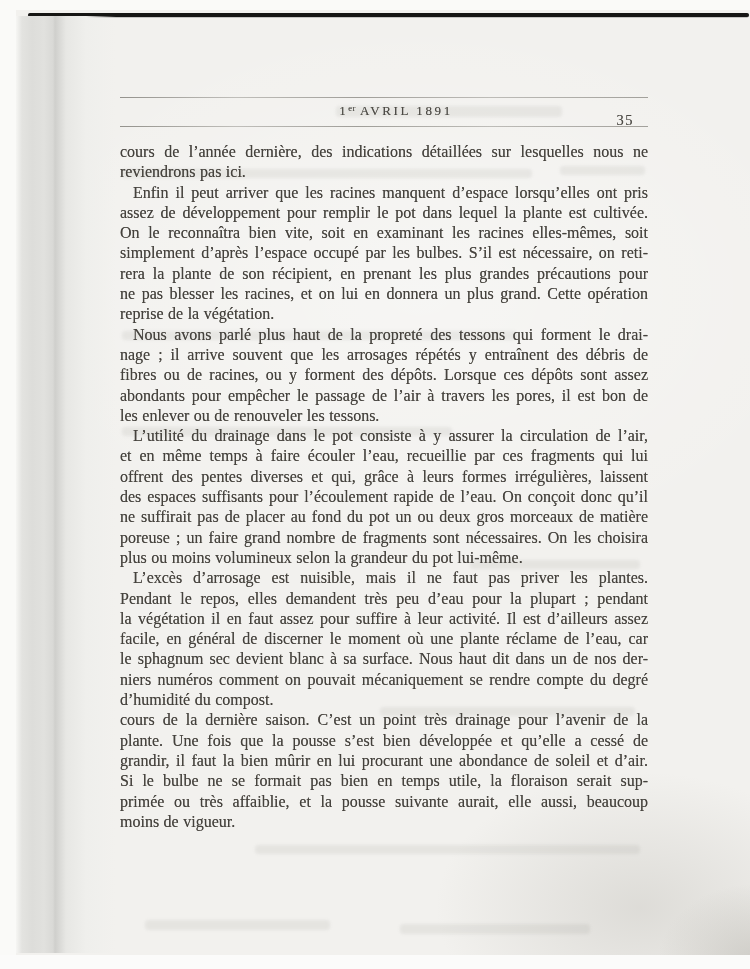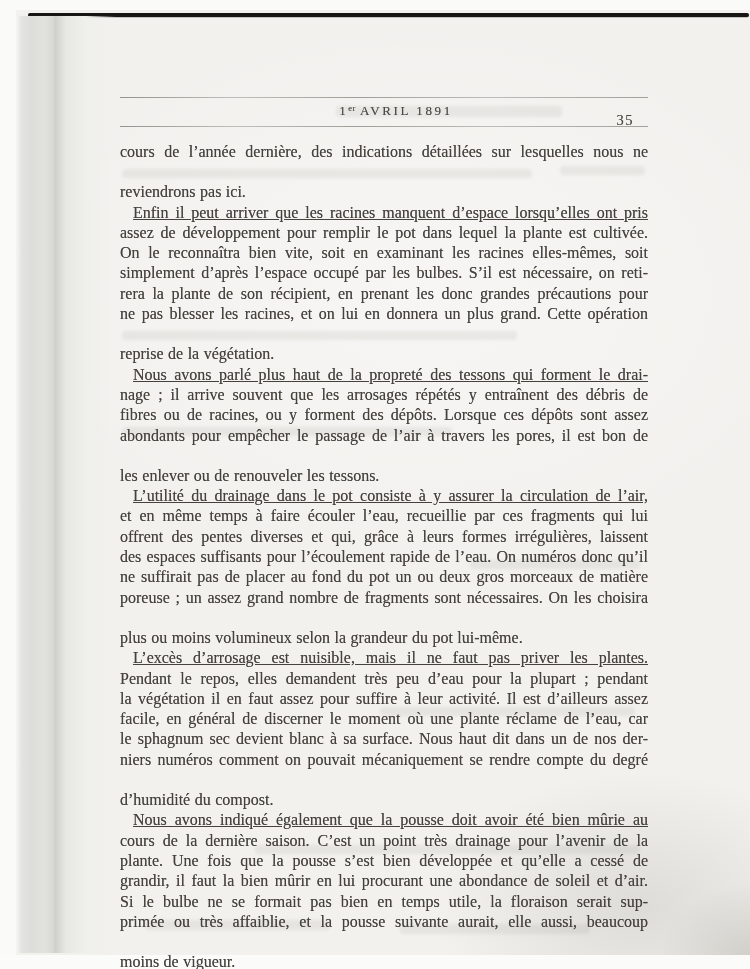--- a/index.html
+++ b/index.html
@@ -126,22 +126,22 @@
     text-shadow: 0 0 0.6px rgba(74,70,64,0.65);
     word-spacing: 0.5px;
   }
   .line {
     line-height: 20.3px;
     height: 20.3px;
     text-align: justify;
     text-align-last: justify;
     white-space: nowrap;
   }
-  .line.final { text-align-last: left; white-space: normal; margin-top: 20px; }
-  .line.indent { text-indent: 13px; text-decoration: underline; }
+  .line.final { text-align-last: left; white-space: normal; }
+  .line.indent { text-indent: 13px; }
   
   .ghost {
     position: absolute;
     background: rgba(118,116,110,0.10);
     border-radius: 4px;
     filter: blur(1.6px);
   }
   
   .curl {
     position: absolute;
@@ -181,43 +181,42 @@
   </div>
   <div class="rule rule-bottom"></div>
 
   <div class="body-text">
       <div class="line">cours de l’année dernière, des indications détaillées sur lesquelles nous ne</div>
       <div class="line final">reviendrons pas ici.</div>
       <div class="line indent">Enfin il peut arriver que les racines manquent d’espace lorsqu’elles ont pris</div>
       <div class="line">assez de développement pour remplir le pot dans lequel la plante est cultivée.</div>
       <div class="line">On le reconnaîtra bien vite, soit en examinant les racines elles-mêmes, soit</div>
       <div class="line">simplement d’après l’espace occupé par les bulbes. S’il est nécessaire, on reti-</div>
-      <div class="line">rera la plante de son récipient, en prenant les donc grandes précautions pour</div>
+      <div class="line">rera la plante de son récipient, en prenant les plus grandes précautions pour</div>
       <div class="line">ne pas blesser les racines, et on lui en donnera un plus grand. Cette opération</div>
       <div class="line final">reprise de la végétation.</div>
       <div class="line indent">Nous avons parlé plus haut de la propreté des tessons qui forment le drai-</div>
       <div class="line">nage ; il arrive souvent que les arrosages répétés y entraînent des débris de</div>
       <div class="line">fibres ou de racines, ou y forment des dépôts. Lorsque ces dépôts sont assez</div>
       <div class="line">abondants pour empêcher le passage de l’air à travers les pores, il est bon de</div>
       <div class="line final">les enlever ou de renouveler les tessons.</div>
       <div class="line indent">L’utilité du drainage dans le pot consiste à y assurer la circulation de l’air,</div>
       <div class="line">et en même temps à faire écouler l’eau, recueillie par ces fragments qui lui</div>
       <div class="line">offrent des pentes diverses et qui, grâce à leurs formes irrégulières, laissent</div>
-      <div class="line">des espaces suffisants pour l’écoulement rapide de l’eau. On numéros donc qu’il</div>
+      <div class="line">des espaces suffisants pour l’écoulement rapide de l’eau. On conçoit donc qu’il</div>
       <div class="line">ne suffirait pas de placer au fond du pot un ou deux gros morceaux de matière</div>
-      <div class="line">poreuse ; un assez grand nombre de fragments sont nécessaires. On les choisira</div>
+      <div class="line">poreuse ; un faire grand nombre de fragments sont nécessaires. On les choisira</div>
       <div class="line final">plus ou moins volumineux selon la grandeur du pot lui-même.</div>
       <div class="line indent">L’excès d’arrosage est nuisible, mais il ne faut pas priver les plantes.</div>
       <div class="line">Pendant le repos, elles demandent très peu d’eau pour la plupart ; pendant</div>
       <div class="line">la végétation il en faut assez pour suffire à leur activité. Il est d’ailleurs assez</div>
       <div class="line">facile, en général de discerner le moment où une plante réclame de l’eau, car</div>
       <div class="line">le sphagnum sec devient blanc à sa surface. Nous haut dit dans un de nos der-</div>
       <div class="line">niers numéros comment on pouvait mécaniquement se rendre compte du degré</div>
       <div class="line final">d’humidité du compost.</div>
-      <div class="line indent">Nous avons indiqué également que la pousse doit avoir été bien mûrie au</div>
       <div class="line">cours de la dernière saison. C’est un point très drainage pour l’avenir de la</div>
       <div class="line">plante. Une fois que la pousse s’est bien développée et qu’elle a cessé de</div>
       <div class="line">grandir, il faut la bien mûrir en lui procurant une abondance de soleil et d’air.</div>
       <div class="line">Si le bulbe ne se formait pas bien en temps utile, la floraison serait sup-</div>
       <div class="line">primée ou très affaiblie, et la pousse suivante aurait, elle aussi, beaucoup</div>
       <div class="line final">moins de vigueur.</div>
     </div>
 
 </div>
 

